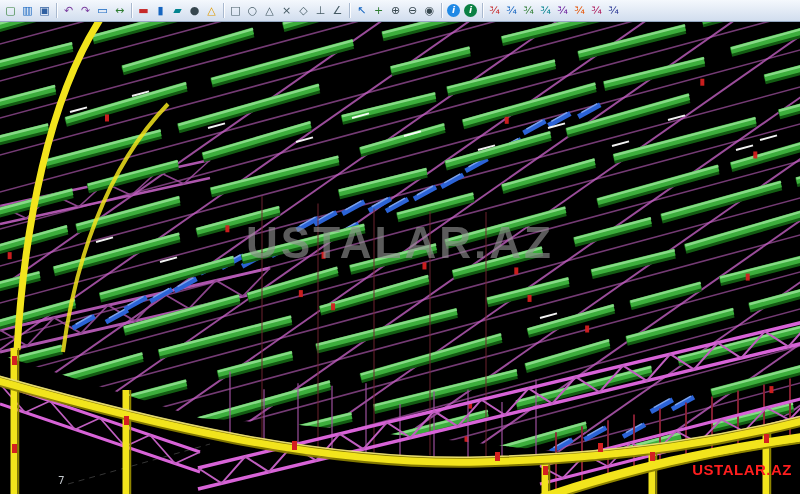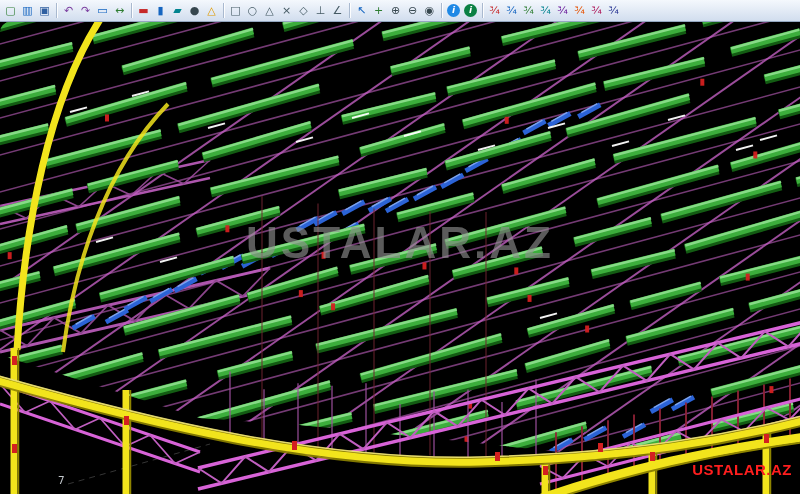--- a/index.html
+++ b/index.html
@@ -5,21 +5,21 @@
   html,body{margin:0;padding:0;background:#222;}
   .app{width:800px;height:494px;position:relative;overflow:hidden;font-family:"Liberation Sans",sans-serif;background:#000;}
   .toolbar{position:absolute;top:0;left:0;width:800px;height:22px;box-sizing:border-box;
     background:linear-gradient(#f4f8fd,#d1ddee);border-bottom:1px solid #93a6bf;
     display:flex;align-items:center;padding:0 2px;}
   .tb-btn{width:17px;height:18px;display:flex;align-items:center;justify-content:center;
     font-family:"DejaVu Sans",sans-serif;font-size:11px;line-height:1;border-radius:2px;cursor:default;flex:0 0 auto;}
   .tb-sep{width:1px;height:15px;background:#a9b9cf;box-shadow:1px 0 0 rgba(255,255,255,.9);margin:0 3px;flex:0 0 auto;}
   .round{width:13px;height:13px;border-radius:50%;color:#fff;font-size:9px;font-weight:bold;font-style:italic;
     display:flex;align-items:center;justify-content:center;}
-  .viewport{position:absolute;top:22px;left:0;width:800px;height:472px;background:#000;overflow:hidden;border-radius:10px;}
+  .viewport{position:absolute;top:22px;left:0;width:800px;height:472px;background:#000;overflow:hidden;}
   .viewport svg{position:absolute;left:0;top:0;}
   .watermark{position:absolute;top:196px;left:0;width:100%;text-align:center;
     font-size:44px;font-weight:bold;letter-spacing:3px;opacity:.62;pointer-events:none;}
   .brand{position:absolute;right:8px;bottom:16px;font-size:15px;font-weight:bold;letter-spacing:.5px;}
   .grid-label{position:absolute;left:58px;top:452px;font-size:11px;font-family:"DejaVu Sans Mono",monospace;}
 </style>
 </head>
 <body>
 
 <div class="app">

